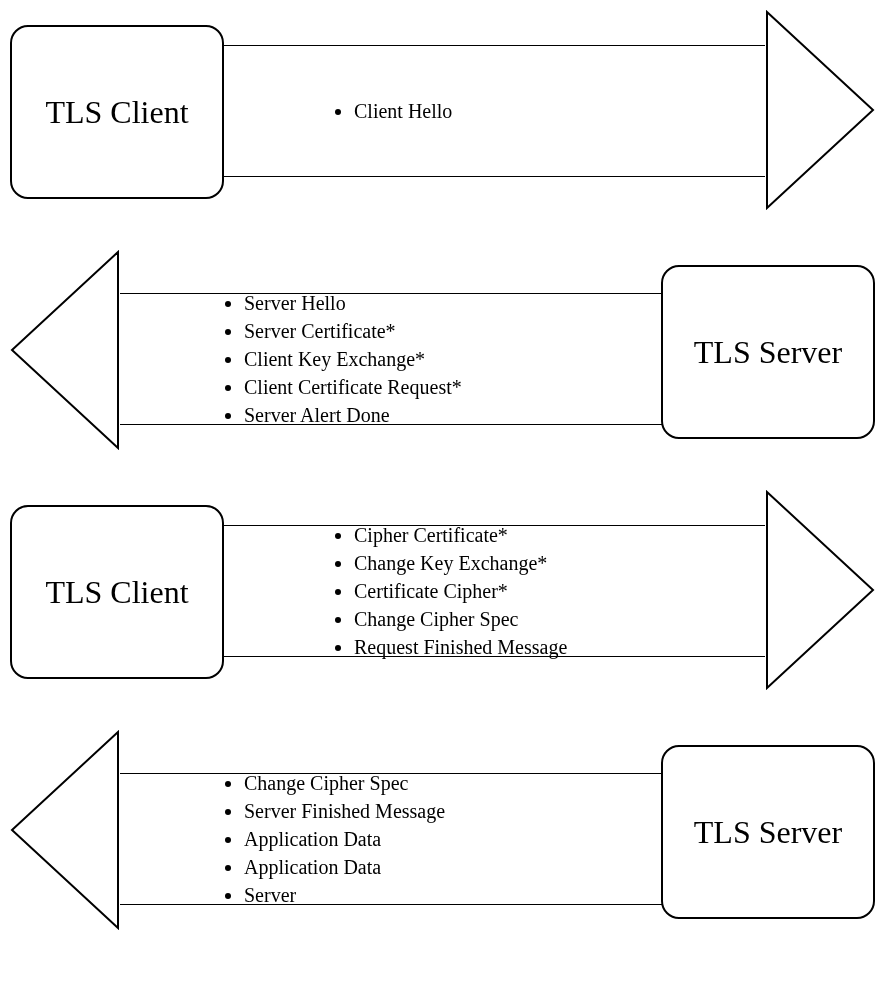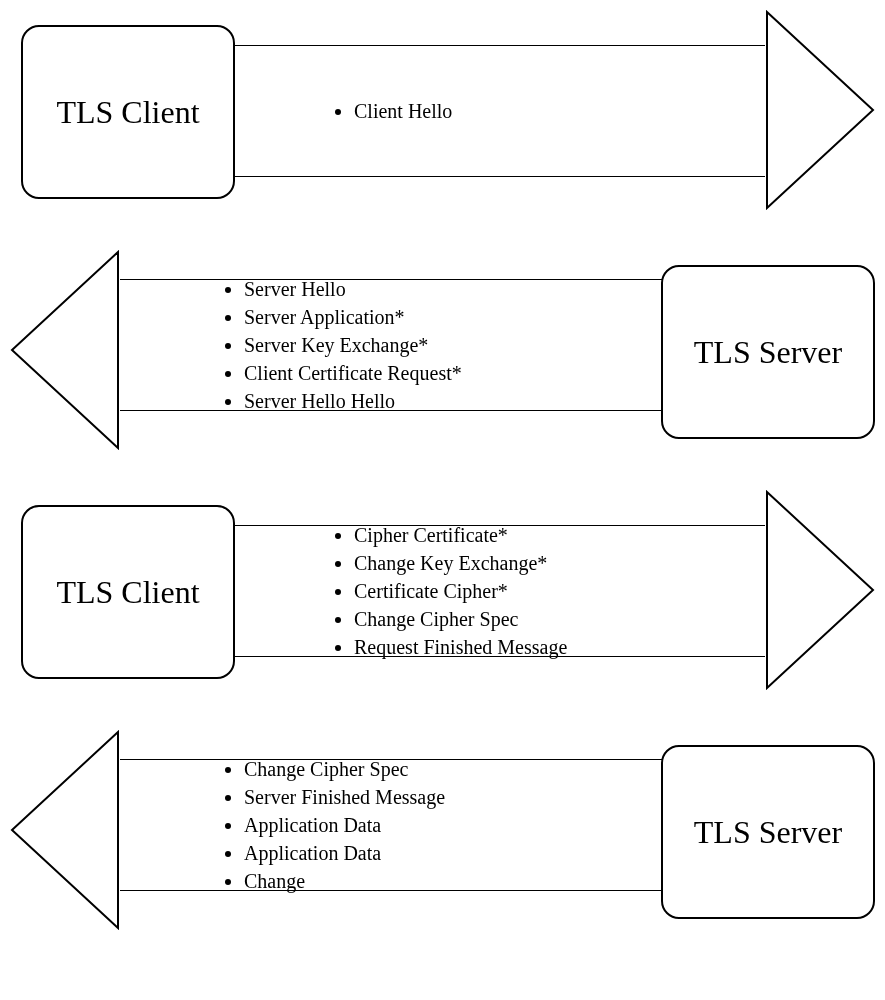--- a/index.html
+++ b/index.html
@@ -23,21 +23,20 @@
     width: 210px;
     height: 170px;
     border: 2px solid #000;
     border-radius: 18px;
     background: #fff;
     display: flex;
     align-items: center;
     justify-content: center;
     font-size: 32px;
     z-index: 3;
-    margin-left: 11px;
   }
   .box.left { left: 0; top: 15px; }
   .box.right { right: 0; top: 15px; }
 
   
   .shaft {
     position: absolute;
     height: 130px;
     border-top: 1.5px solid #000;
     border-bottom: 1.5px solid #000;
@@ -49,21 +48,21 @@
   
   .row.right-arrow .shaft {
     left: 100px;
     right: 110px;
     top: 35px;
   }
   
   .row.left-arrow .shaft {
     left: 110px;
     right: 100px;
-    top: 29px;
+    top: 43px;
   }
 
   
   .arrowhead {
     position: absolute;
     width: 110px;
     height: 200px;
     top: 0;
     z-index: 2;
   }
@@ -107,24 +106,24 @@
 
 <div class="row left-arrow">
   <div class="arrowhead">
     <svg viewBox="0 0 110 200">
         <polygon points="108,2 2,100 108,198" fill="#fff" stroke="#000" stroke-width="2"></polygon>
       </svg>
   </div>
   <div class="shaft">
     <ul class="items">
       <li>Server Hello</li>
-      <li>Server Application*</li>
-      <li>Server Key Exchange*</li>
+      <li>Server Certificate*</li>
+      <li>Client Key Exchange*</li>
       <li>Client Certificate Request*</li>
-      <li>Server Hello Hello</li>
+      <li>Server Alert Done</li>
     </ul>
   </div>
   <div class="box right">
     <span>TLS Server</span>
   </div>
 </div>
 
 <div class="row right-arrow">
   <div class="box left">
     <span>TLS Client</span>
@@ -150,19 +149,19 @@
     <svg viewBox="0 0 110 200">
         <polygon points="108,2 2,100 108,198" fill="#fff" stroke="#000" stroke-width="2"></polygon>
       </svg>
   </div>
   <div class="shaft">
     <ul class="items">
       <li>Change Cipher Spec</li>
       <li>Server Finished Message</li>
       <li>Application Data</li>
       <li>Application Data</li>
-      <li>Change</li>
+      <li>Server</li>
     </ul>
   </div>
   <div class="box right">
     <span>TLS Server</span>
   </div>
 </div>
 
 </body></html>

